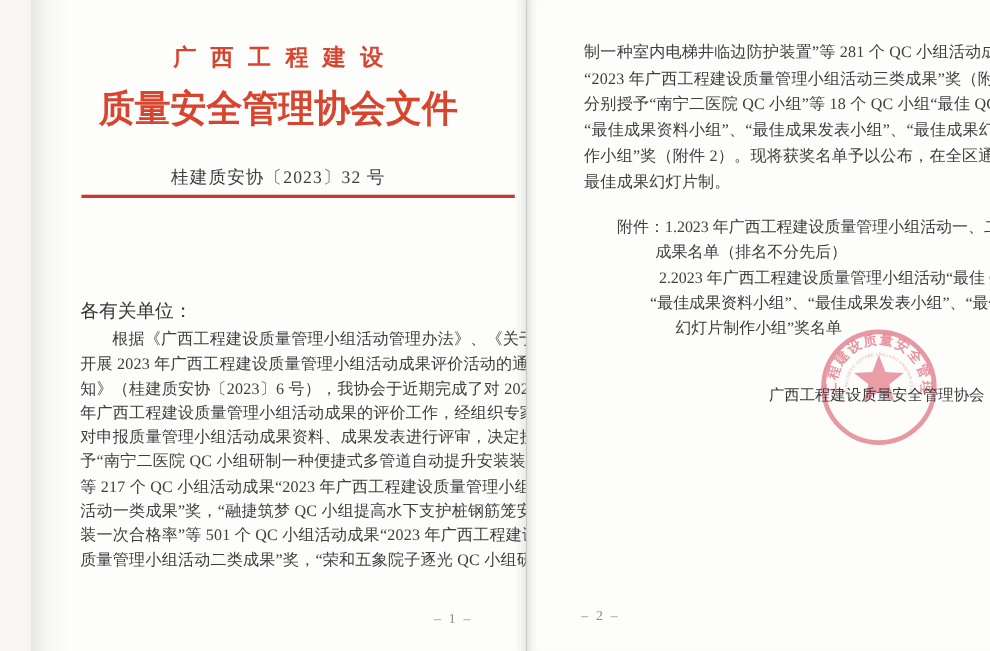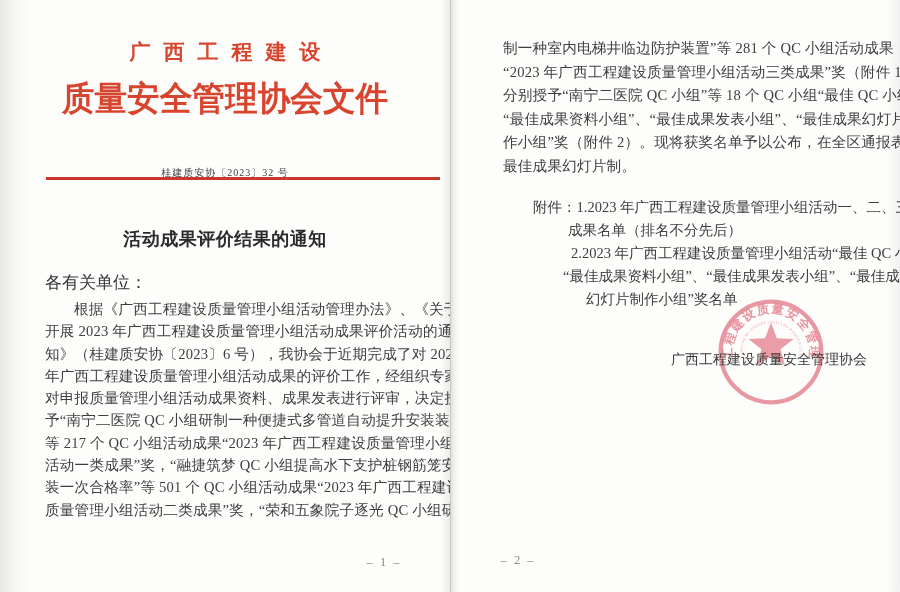--- a/index.html
+++ b/index.html
@@ -3,42 +3,42 @@
 <meta charset="utf-8">
 <style>
   html,body{margin:0;padding:0;overflow:hidden;}
   body{
     width:900px;height:592px;position:relative;
     background:#f7f6f4;
     font-family:"Liberation Serif","DejaVu Serif",serif;
     color:#3b3b3b;
     -webkit-font-smoothing:antialiased;
   }
-  .scan{position:absolute;inset:0;}
+  .scan{position:absolute;inset:0;margin-left:28px;}
   .page{position:absolute;top:0;height:592px;background:#fdfdfc;}
   #page1{left:0;width:450px;}
   #page2{left:450px;width:450px;border-left:1px solid #c6c6c4;
          box-shadow:inset 8px 0 10px -8px rgba(0,0,0,.22);}
   
   #page1::before{content:"";position:absolute;left:0;top:0;bottom:0;width:34px;
     background:linear-gradient(90deg,#e7e6e3 0%,rgba(240,239,236,.55) 40%,rgba(253,253,252,0) 100%);
     pointer-events:none;}
   #page1::after{content:"";position:absolute;right:0;top:0;bottom:0;width:10px;
     background:linear-gradient(270deg,rgba(0,0,0,.07),rgba(0,0,0,0));pointer-events:none;}
   #page2::after{content:"";position:absolute;right:0;top:0;bottom:0;width:14px;
     background:linear-gradient(270deg,rgba(0,0,0,.05),rgba(0,0,0,0));pointer-events:none;}
 
   .abs{position:absolute;}
   .center{left:0;width:100%;text-align:center;}
 
   .org1{top:38px;font-size:21px;font-weight:bold;color:var(--accent,#d8452f);
         letter-spacing:.62em;text-indent:.62em;}
   .org2{top:76px;font-size:34px;font-weight:bold;color:var(--accent,#d8452f);
         letter-spacing:0;transform:scaleX(.96);}
-  .docnum{top:166px;font-size:10px;color:#3d3d3d;letter-spacing:1px;}
+  .docnum{top:151px;font-size:16px;color:#3d3d3d;letter-spacing:1px;}
   .rule{top:177px;left:46px;width:394px;height:3px;background:var(--rule,#c8392b);}
   .title{font-size:18px;font-weight:bold;color:#2b2b2b;letter-spacing:.5px;}
   .title1{top:200px;}
   .title2{top:227px;}
   .salutation{top:271px;left:45px;font-size:17px;color:#363636;}
   .bodyblock{left:45px;width:401px;font-size:14.6px;color:#3e3e3e;letter-spacing:.2px;}
   #p1body{top:298px;}
   #p1body .bl{height:22.3px;line-height:22.3px;white-space:nowrap;}
   #p1body .bl.indent{padding-left:29px;}
   #p2body{top:37px;left:52px;width:386px;}
@@ -63,21 +63,20 @@
 </head>
 <body>
 
 <div class="scan">
 
   <div class="page" id="page1">
     <div class="abs center org1">广西工程建设</div>
     <div class="abs center org2">质量安全管理协会文件</div>
     <div class="abs center docnum">桂建质安协〔2023〕32 号</div>
     <div class="abs rule"></div>
-    <div class="abs center title title2">活动成果评价结果的通知</div>
     <div class="abs salutation">各有关单位：</div>
 
     <div class="abs bodyblock" id="p1body">
       <div class="bl indent">根据《广西工程建设质量管理小组活动管理办法》、《关于</div>
       <div class="bl">开展 2023 年广西工程建设质量管理小组活动成果评价活动的通</div>
       <div class="bl">知》（桂建质安协〔2023〕6 号），我协会于近期完成了对 2023</div>
       <div class="bl">年广西工程建设质量管理小组活动成果的评价工作，经组织专家</div>
       <div class="bl">对申报质量管理小组活动成果资料、成果发表进行评审，决定授</div>
       <div class="bl">予“南宁二医院 QC 小组研制一种便捷式多管道自动提升安装装置”</div>
       <div class="bl">等 217 个 QC 小组活动成果“2023 年广西工程建设质量管理小组</div>

